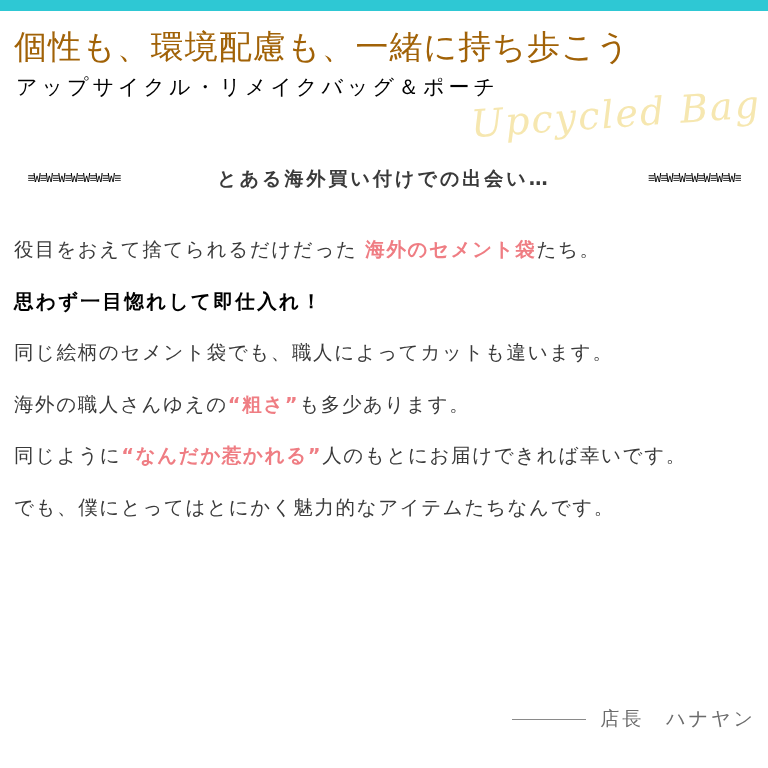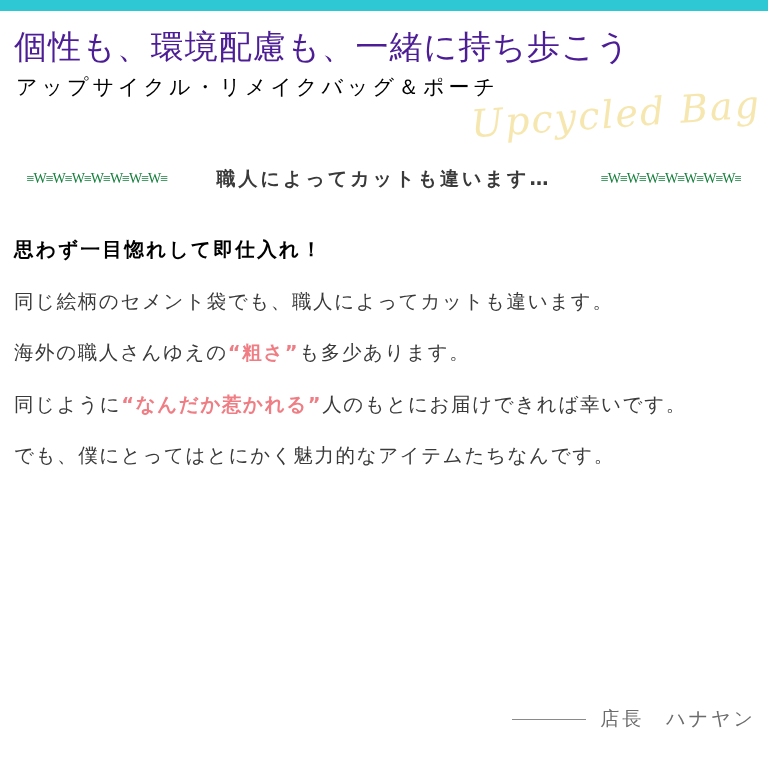--- a/index.html
+++ b/index.html
@@ -34,21 +34,21 @@
     top: 26px;
     left: 0;
     width: 768px;
   }
   .headline {
     margin: 0;
     padding: 0 0 0 14px;
     font-size: 33px;
     font-weight: 500;
     letter-spacing: 1px;
-    color: #4c1d95;
+    color: #a16207;
     font-family: "DejaVu Sans", sans-serif;
     line-height: 1.25;
   }
   .subline {
     margin: 6px 0 0 0;
     padding: 0 0 0 16px;
     font-size: 21px;
     letter-spacing: 4px;
     color: #000000;
     font-family: "DejaVu Sans", sans-serif;
@@ -73,24 +73,24 @@
     position: absolute;
     top: 166px;
     left: 0;
     width: 768px;
     display: flex;
     align-items: center;
     justify-content: center;
     gap: 10px;
   }
   .deco {
-    font-size: 14px;
+    font-size: 12px;
     letter-spacing: -1px;
-    color: #15803d;
-    font-family: Liberation Serif, serif;
+    color: #000000;
+    font-family: Liberation Mono, monospace;
     white-space: nowrap;
     overflow: hidden;
     flex: 0 0 auto;
     width: 180px;
   }
   .deco.right { text-align: right; }
   .section-title {
     font-size: 19px;
     color: #3a3a3a;
     letter-spacing: 3px;
@@ -153,25 +153,26 @@
   <div class="top-bar"></div>
 
   <div class="header">
     <h1 class="headline">個性も、環境配慮も、一緒に持ち歩こう</h1>
     <div class="subline">アップサイクル・リメイクバッグ＆ポーチ</div>
     <div class="script-word">Upcycled Bag</div>
   </div>
 
   <div class="section-row">
     <span class="deco">≡W≡W≡W≡W≡W≡W≡W≡</span>
-    <span class="section-title">職人によってカットも違います…</span>
+    <span class="section-title">とある海外買い付けでの出会い…</span>
     <span class="deco right">≡W≡W≡W≡W≡W≡W≡W≡</span>
   </div>
 
   <div class="body-block" id="body-lines">
+      <p class="line"><span>役目をおえて捨てられるだけだった </span><span class="accent">海外のセメント袋</span><span>たち。</span></p>
       <p class="line accent-line"><span>思わず一目惚れして即仕入れ！</span></p>
       <p class="line"><span>同じ絵柄のセメント袋でも、職人によってカットも違います。</span></p>
       <p class="line"><span>海外の職人さんゆえの</span><span class="accent">“粗さ”</span><span>も多少あります。</span></p>
       <p class="line"><span>同じように</span><span class="accent">“なんだか惹かれる”</span><span>人のもとにお届けできれば幸いです。</span></p>
       <p class="line"><span>でも、僕にとってはとにかく魅力的なアイテムたちなんです。</span></p>
     </div>
 
   <div class="signature">
     <span class="sig-rule"></span>
     <span>店長　ハナヤン</span>

